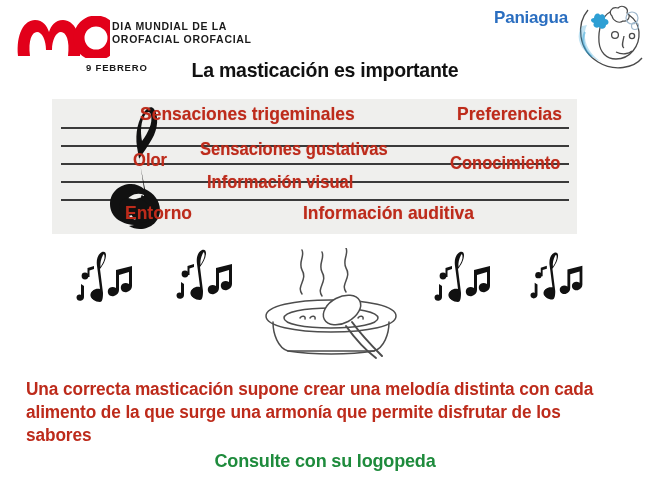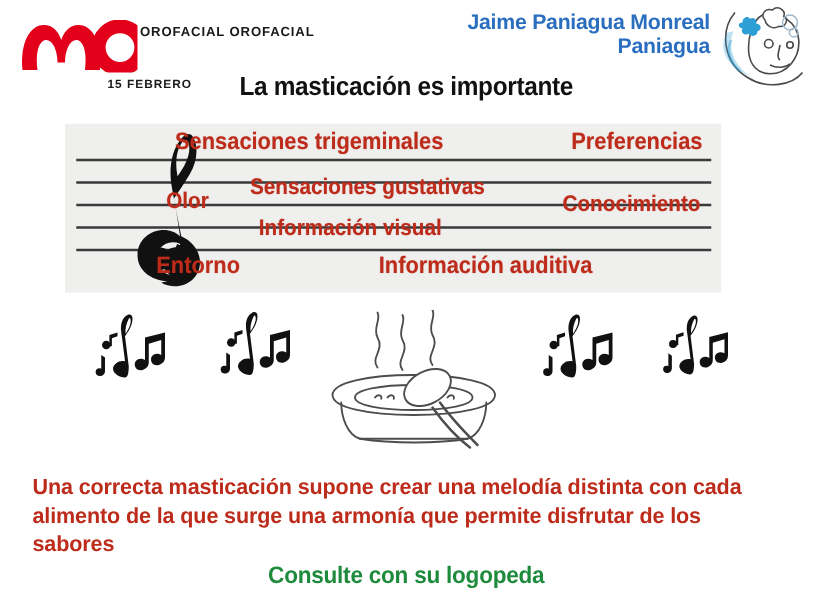--- a/index.html
+++ b/index.html
@@ -91,26 +91,26 @@
 
   <div class="mo-logo">
     <svg viewBox="0 0 96 42" width="96" height="42" aria-hidden="true">
       <path d="M4 40 C2 18, 10 4, 21 4 C29 4, 33 10, 35 16 C37 10, 41 4, 49 4 C60 4, 68 18, 66 40
                L54 40 C56 24, 52 16, 47 16 C42 16, 38 24, 38 34 L32 34 C32 24, 28 16, 23 16
                C18 16, 14 24, 16 40 Z" fill="#e2001a"></path>
       <circle cx="82" cy="22" r="17" fill="none" stroke="#e2001a" stroke-width="11"></circle>
     </svg>
   </div>
   <div class="mo-text">
+    <div class="mo-line">DIA MUNDIAL DE LA</div>
     <div class="mo-line">OROFACIAL OROFACIAL</div>
   </div>
-  <div class="mo-date">15 FEBRERO</div>
+  <div class="mo-date">9 FEBRERO</div>
 
   <div class="author">
-    <div class="l1">Jaime Paniagua Monreal</div>
     <div class="l2">Paniagua</div>
   </div>
 
   <div class="logo-head">
     <svg viewBox="0 0 74 72" width="74" height="72" aria-hidden="true">
       <path d="M16 8 C4 22, 6 48, 26 60 C42 70, 62 66, 70 56" fill="none" stroke="#4a4a4a" stroke-width="1.3"></path>
       <path d="M38 10 C52 6, 66 16, 67 30 C68 44, 58 57, 44 57 C34 57, 28 50, 27 40 C26 28, 30 14, 38 10 Z" fill="#ffffff" stroke="#4a4a4a" stroke-width="1.3"></path>
       <path d="M40 14 C36 10, 40 4, 46 6 C50 2, 57 6, 55 11 C59 13, 57 20, 51 19 C47 22, 41 19, 40 14 Z" fill="#ffffff" stroke="#4a4a4a" stroke-width="1.2"></path>
       <circle cx="60" cy="16" r="6" fill="none" stroke="#9fb8cc" stroke-width="1.2"></circle>
       <circle cx="63" cy="24" r="3.5" fill="none" stroke="#9fb8cc" stroke-width="1.2"></circle>

